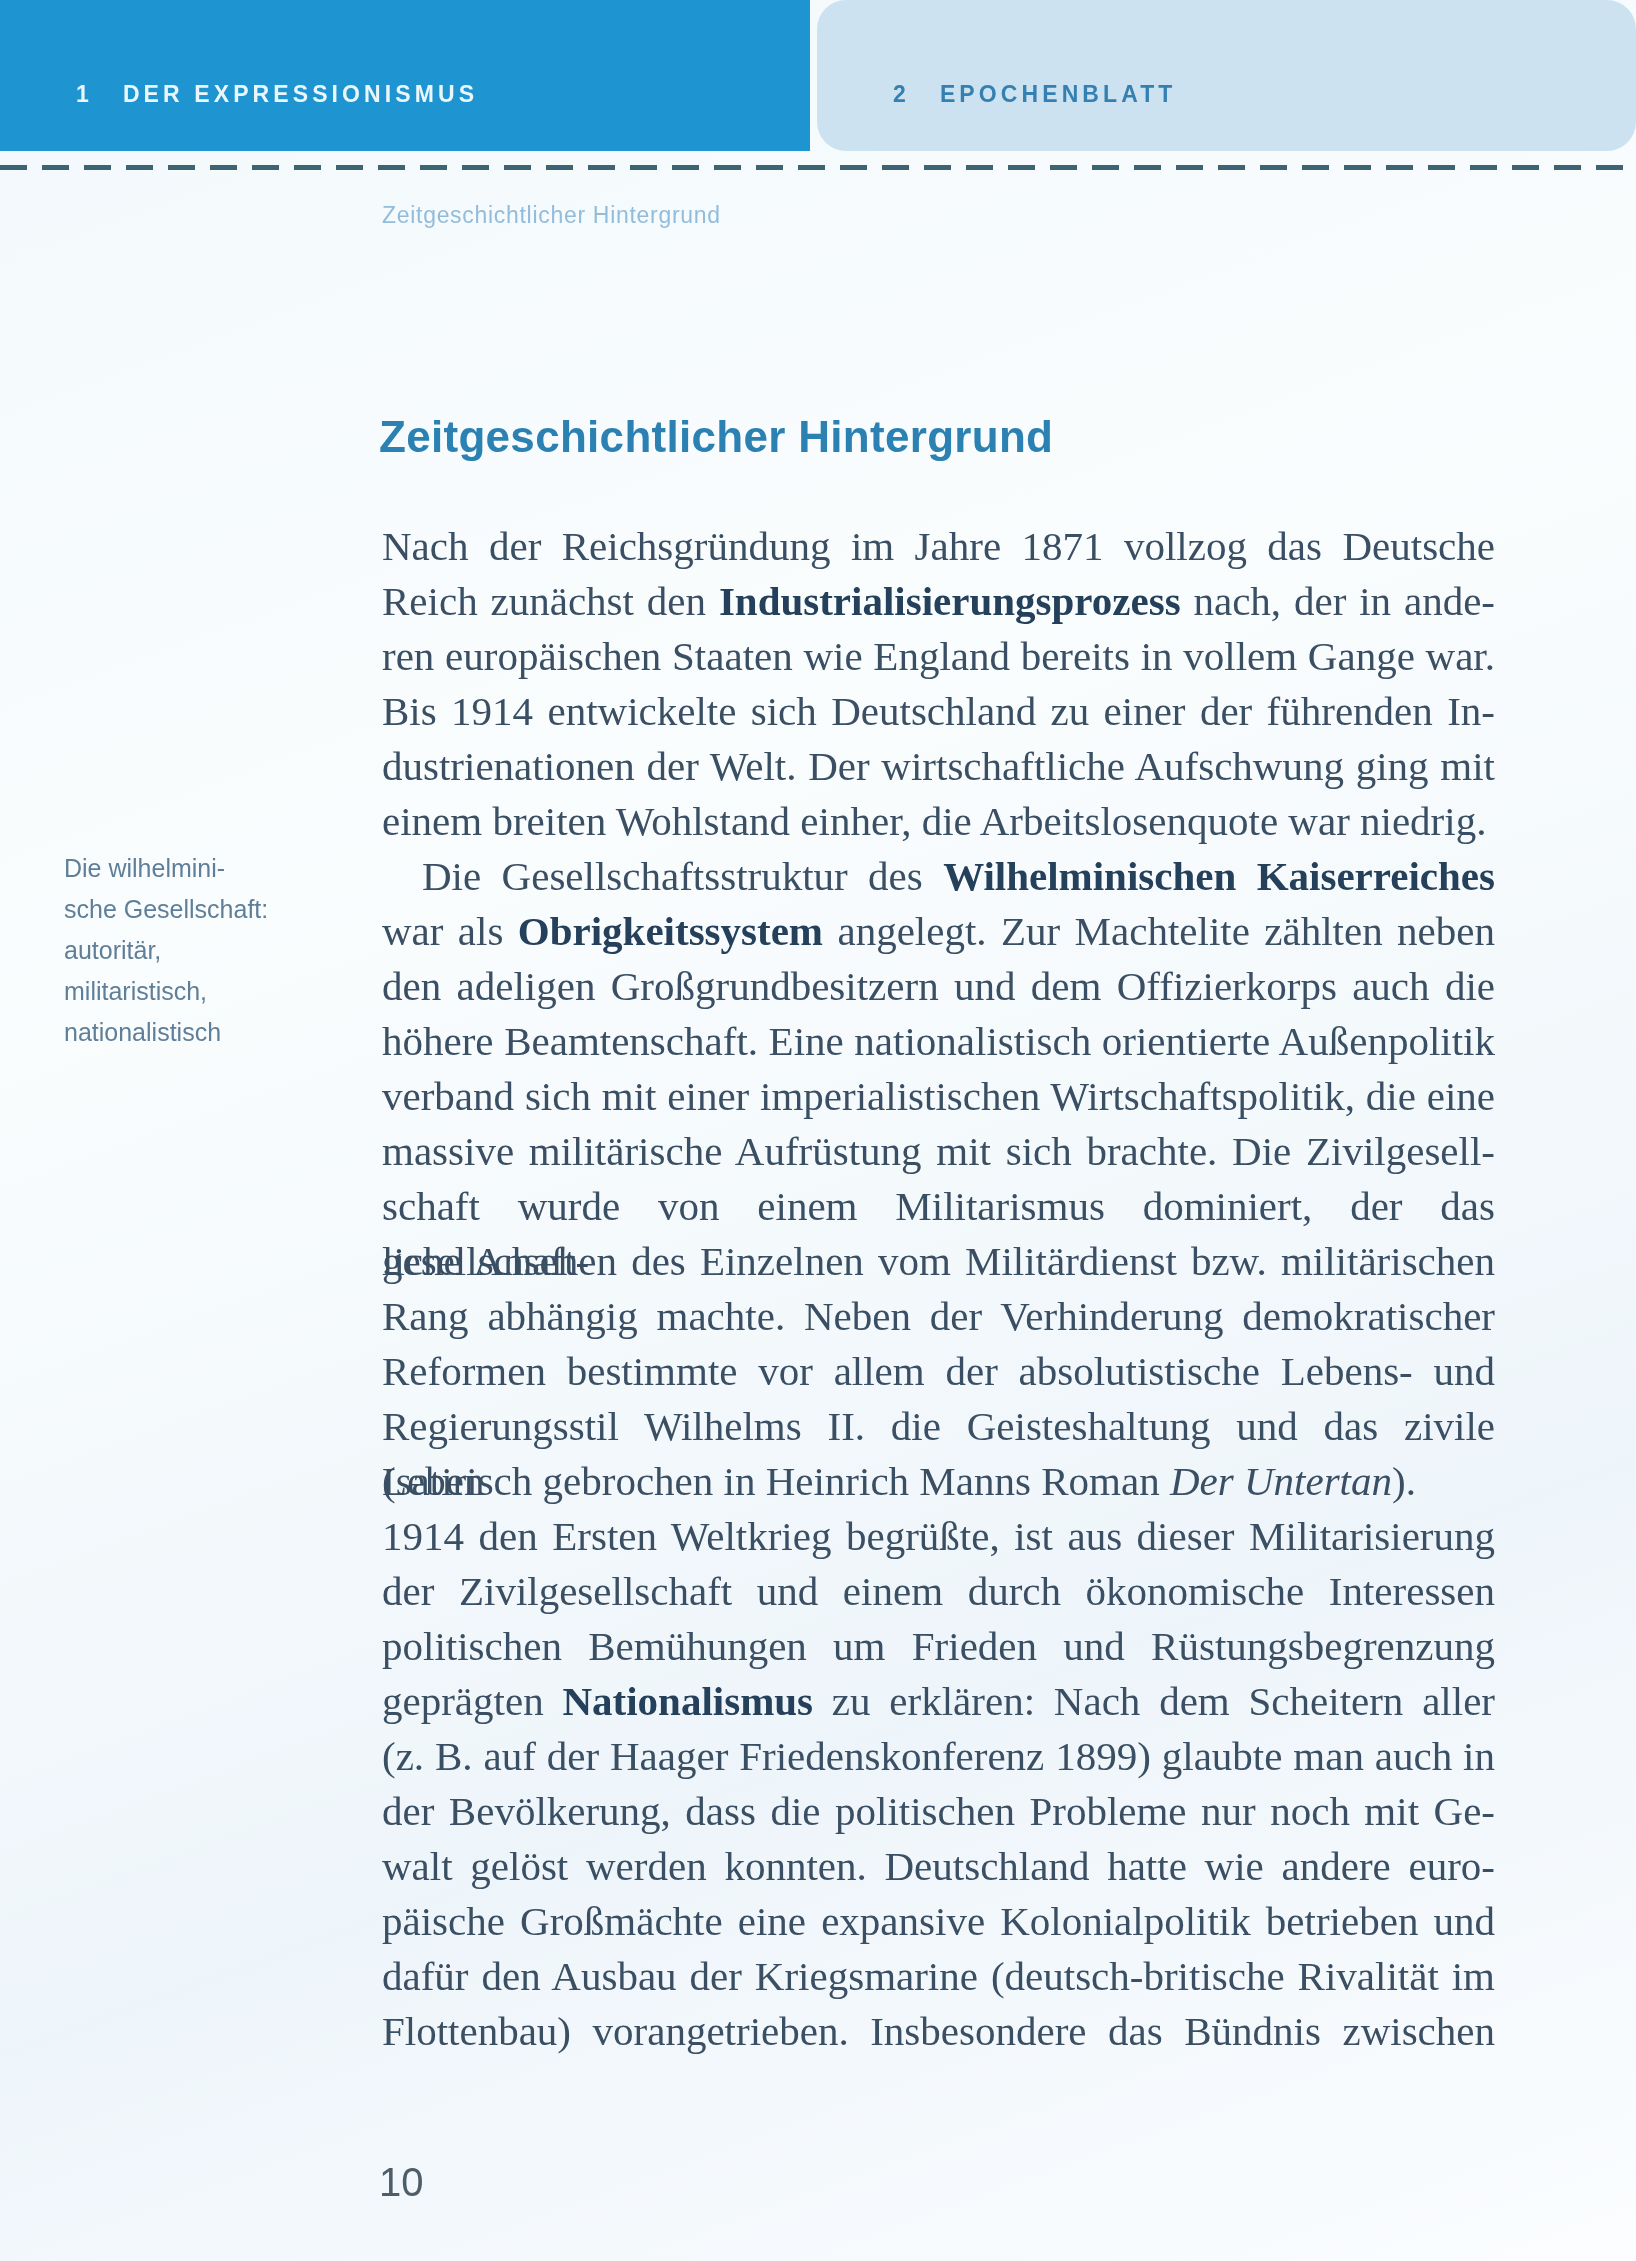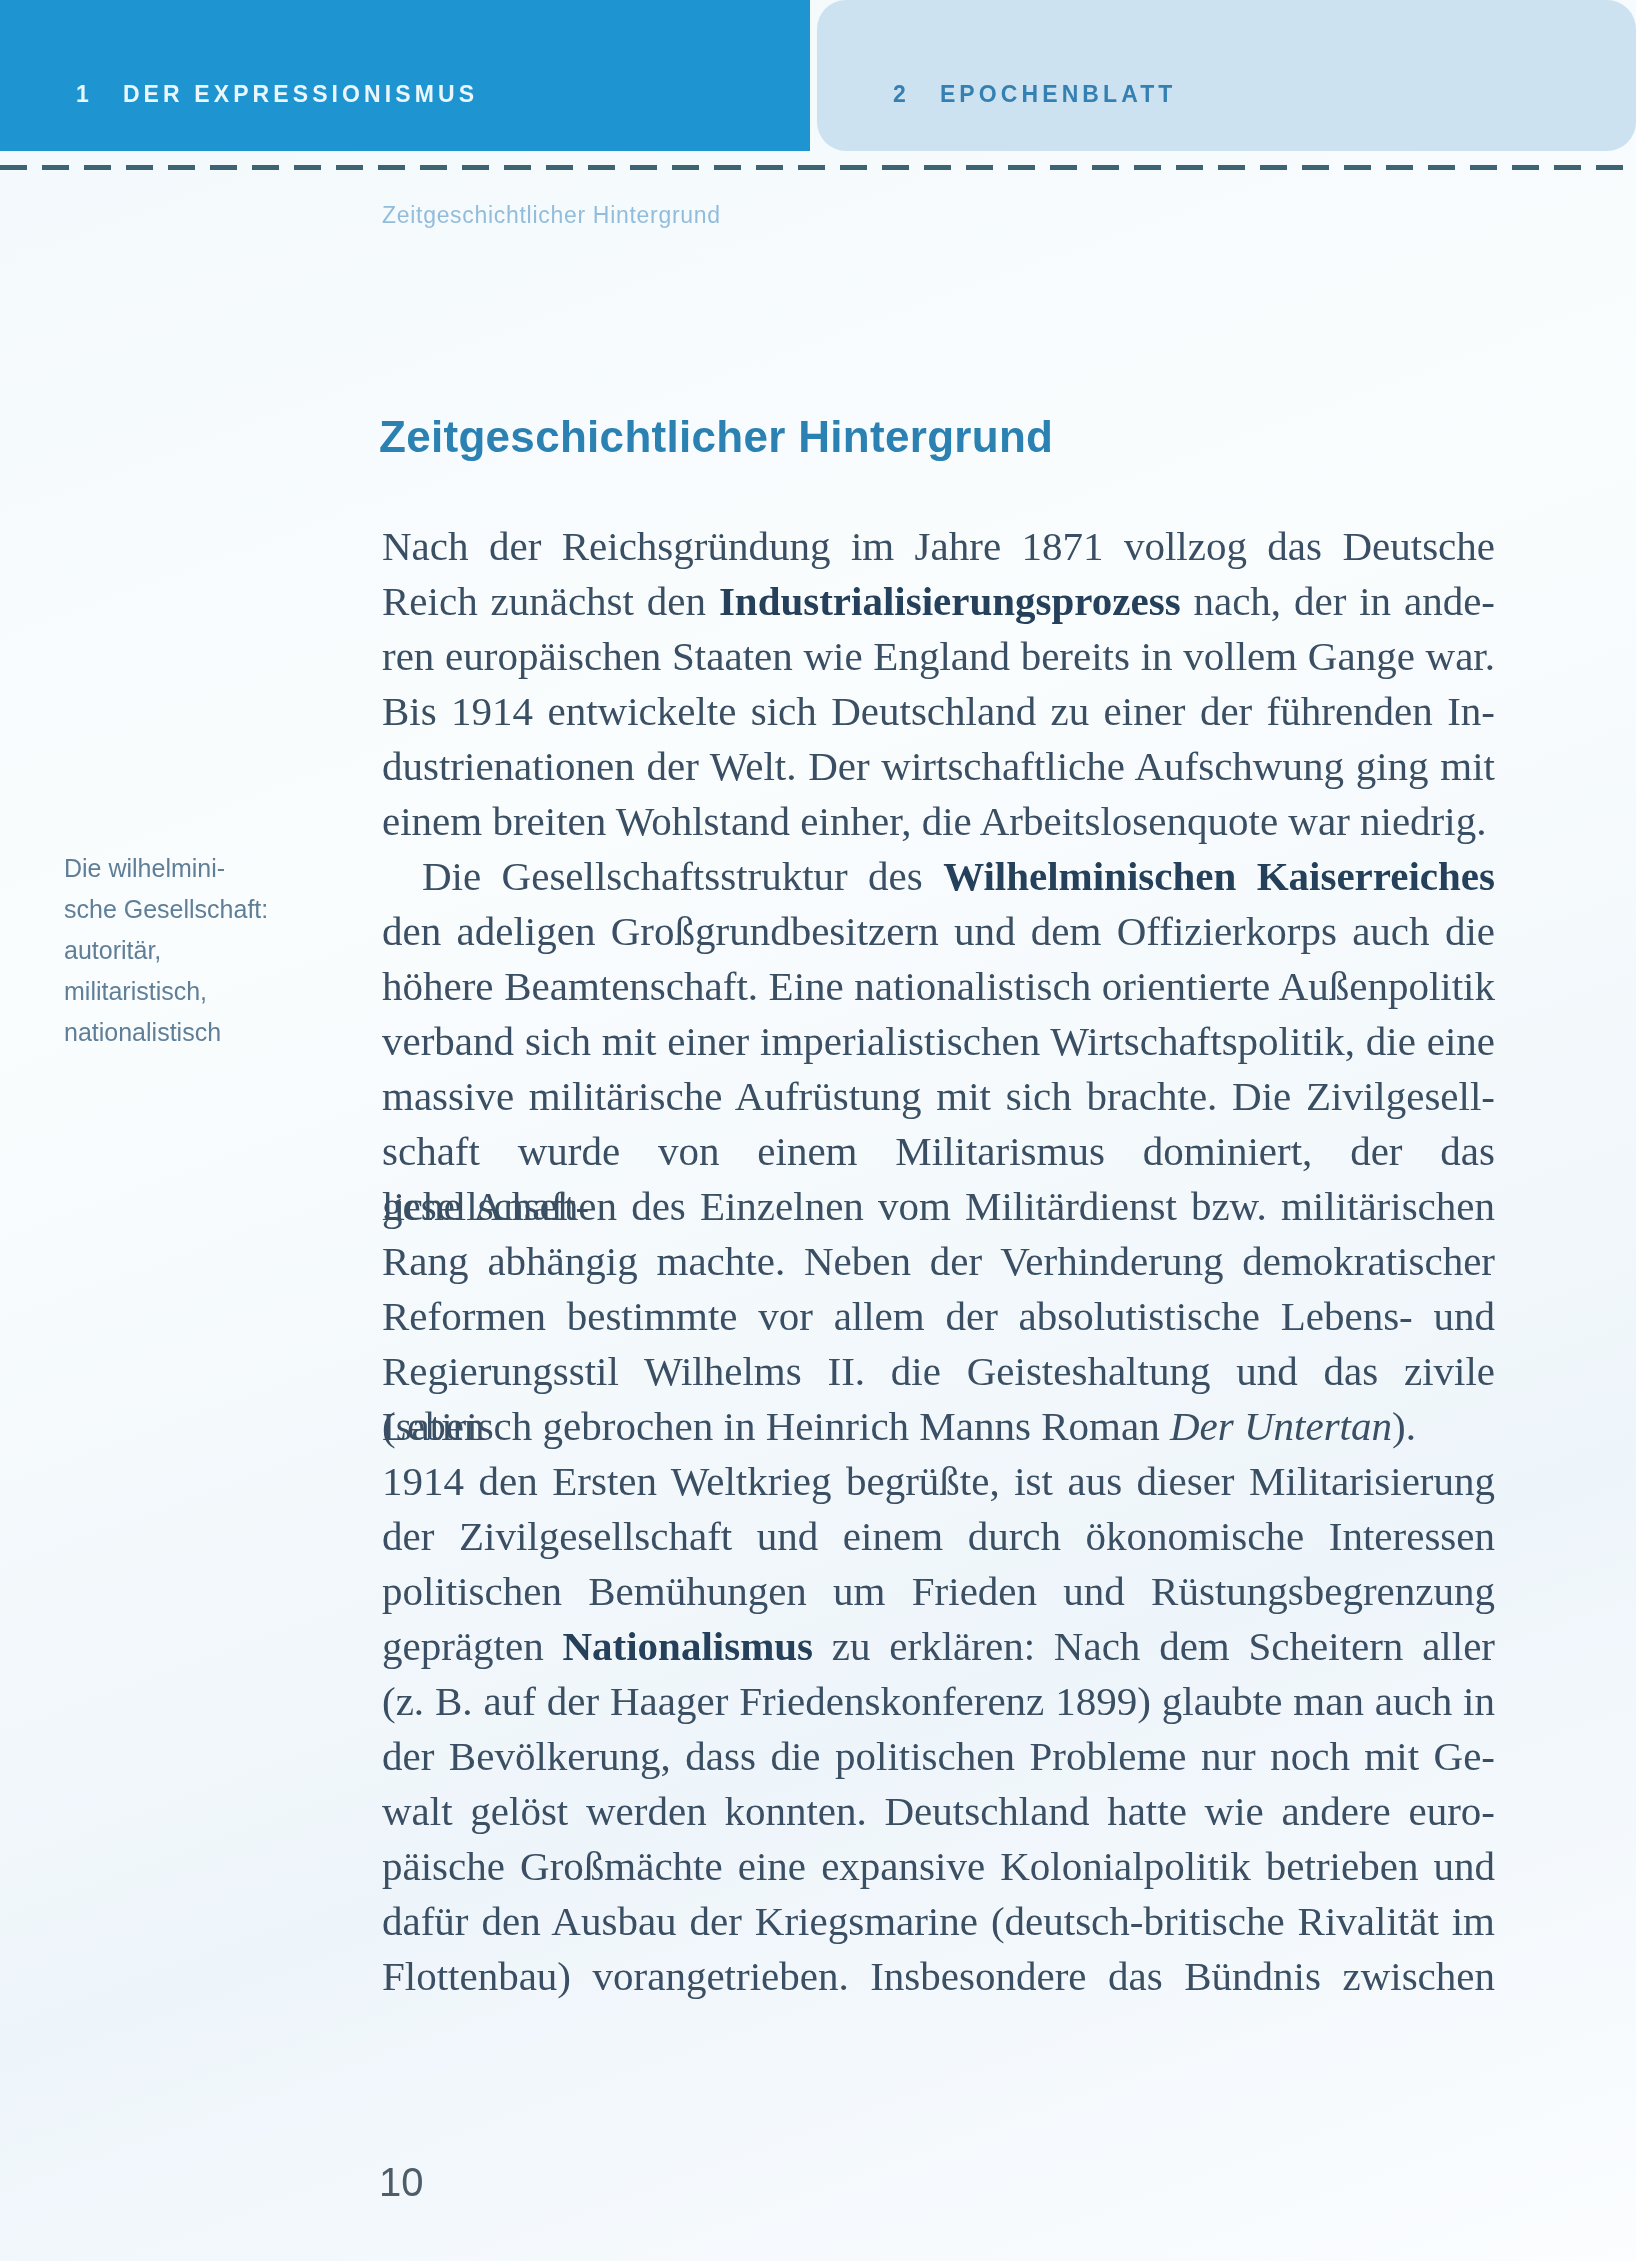--- a/index.html
+++ b/index.html
@@ -95,20 +95,21 @@
   </aside>
 
   <main class="body-text">
       <div class="body-line">Nach der Reichsgründung im Jahre 1871 vollzog das Deutsche</div>
       <div class="body-line">Reich zunächst den <b>Industrialisierungsprozess</b> nach, der in ande-</div>
       <div class="body-line">ren europäischen Staaten wie England bereits in vollem Gange war.</div>
       <div class="body-line">Bis 1914 entwickelte sich Deutschland zu einer der führenden In-</div>
       <div class="body-line">dustrienationen der Welt. Der wirtschaftliche Aufschwung ging mit</div>
       <div class="body-line para-end">einem breiten Wohlstand einher, die Arbeitslosenquote war niedrig.</div>
       <div class="body-line indented">Die Gesellschaftsstruktur des <b>Wilhelminischen Kaiserreiches</b></div>
+      <div class="body-line">war als <b>Obrigkeitssystem</b> angelegt. Zur Machtelite zählten neben</div>
       <div class="body-line">den adeligen Großgrundbesitzern und dem Offizierkorps auch die</div>
       <div class="body-line">höhere Beamtenschaft. Eine nationalistisch orientierte Außenpolitik</div>
       <div class="body-line">verband sich mit einer imperialistischen Wirtschaftspolitik, die eine</div>
       <div class="body-line">massive militärische Aufrüstung mit sich brachte. Die Zivilgesell-</div>
       <div class="body-line">schaft wurde von einem Militarismus dominiert, der das gesellschaft-</div>
       <div class="body-line">liche Ansehen des Einzelnen vom Militärdienst bzw. militärischen</div>
       <div class="body-line">Rang abhängig machte. Neben der Verhinderung demokratischer</div>
       <div class="body-line">Reformen bestimmte vor allem der absolutistische Lebens- und</div>
       <div class="body-line">Regierungsstil Wilhelms II. die Geisteshaltung und das zivile Leben</div>
       <div class="body-line para-end">(satirisch gebrochen in Heinrich Manns Roman <i>Der Untertan</i>).</div>

